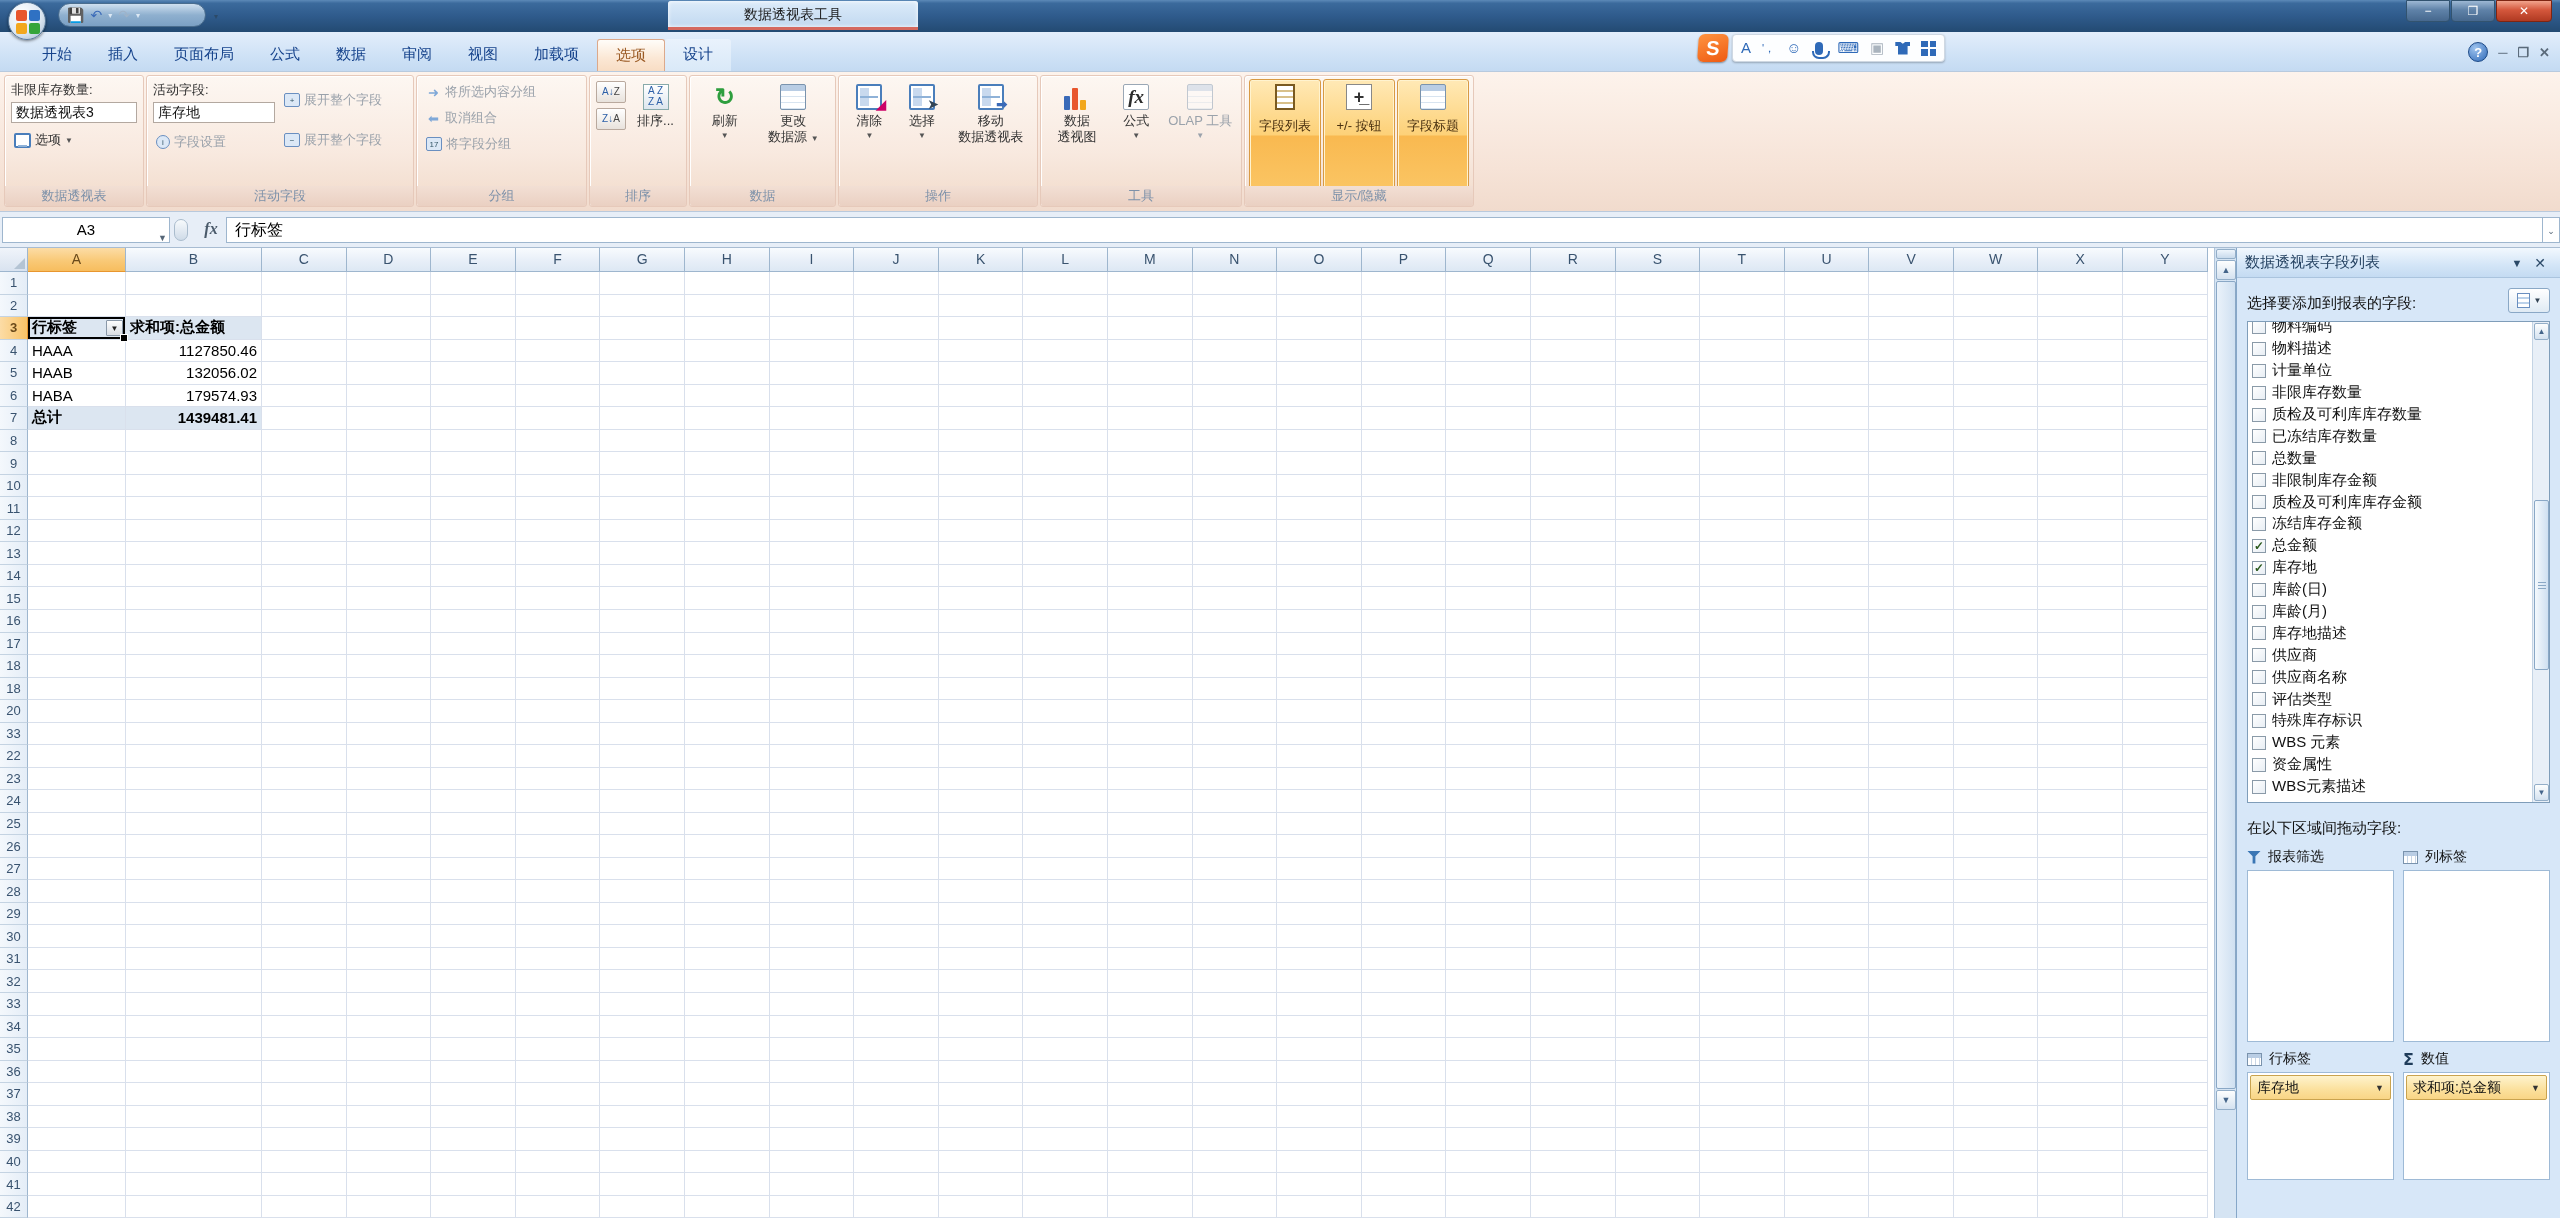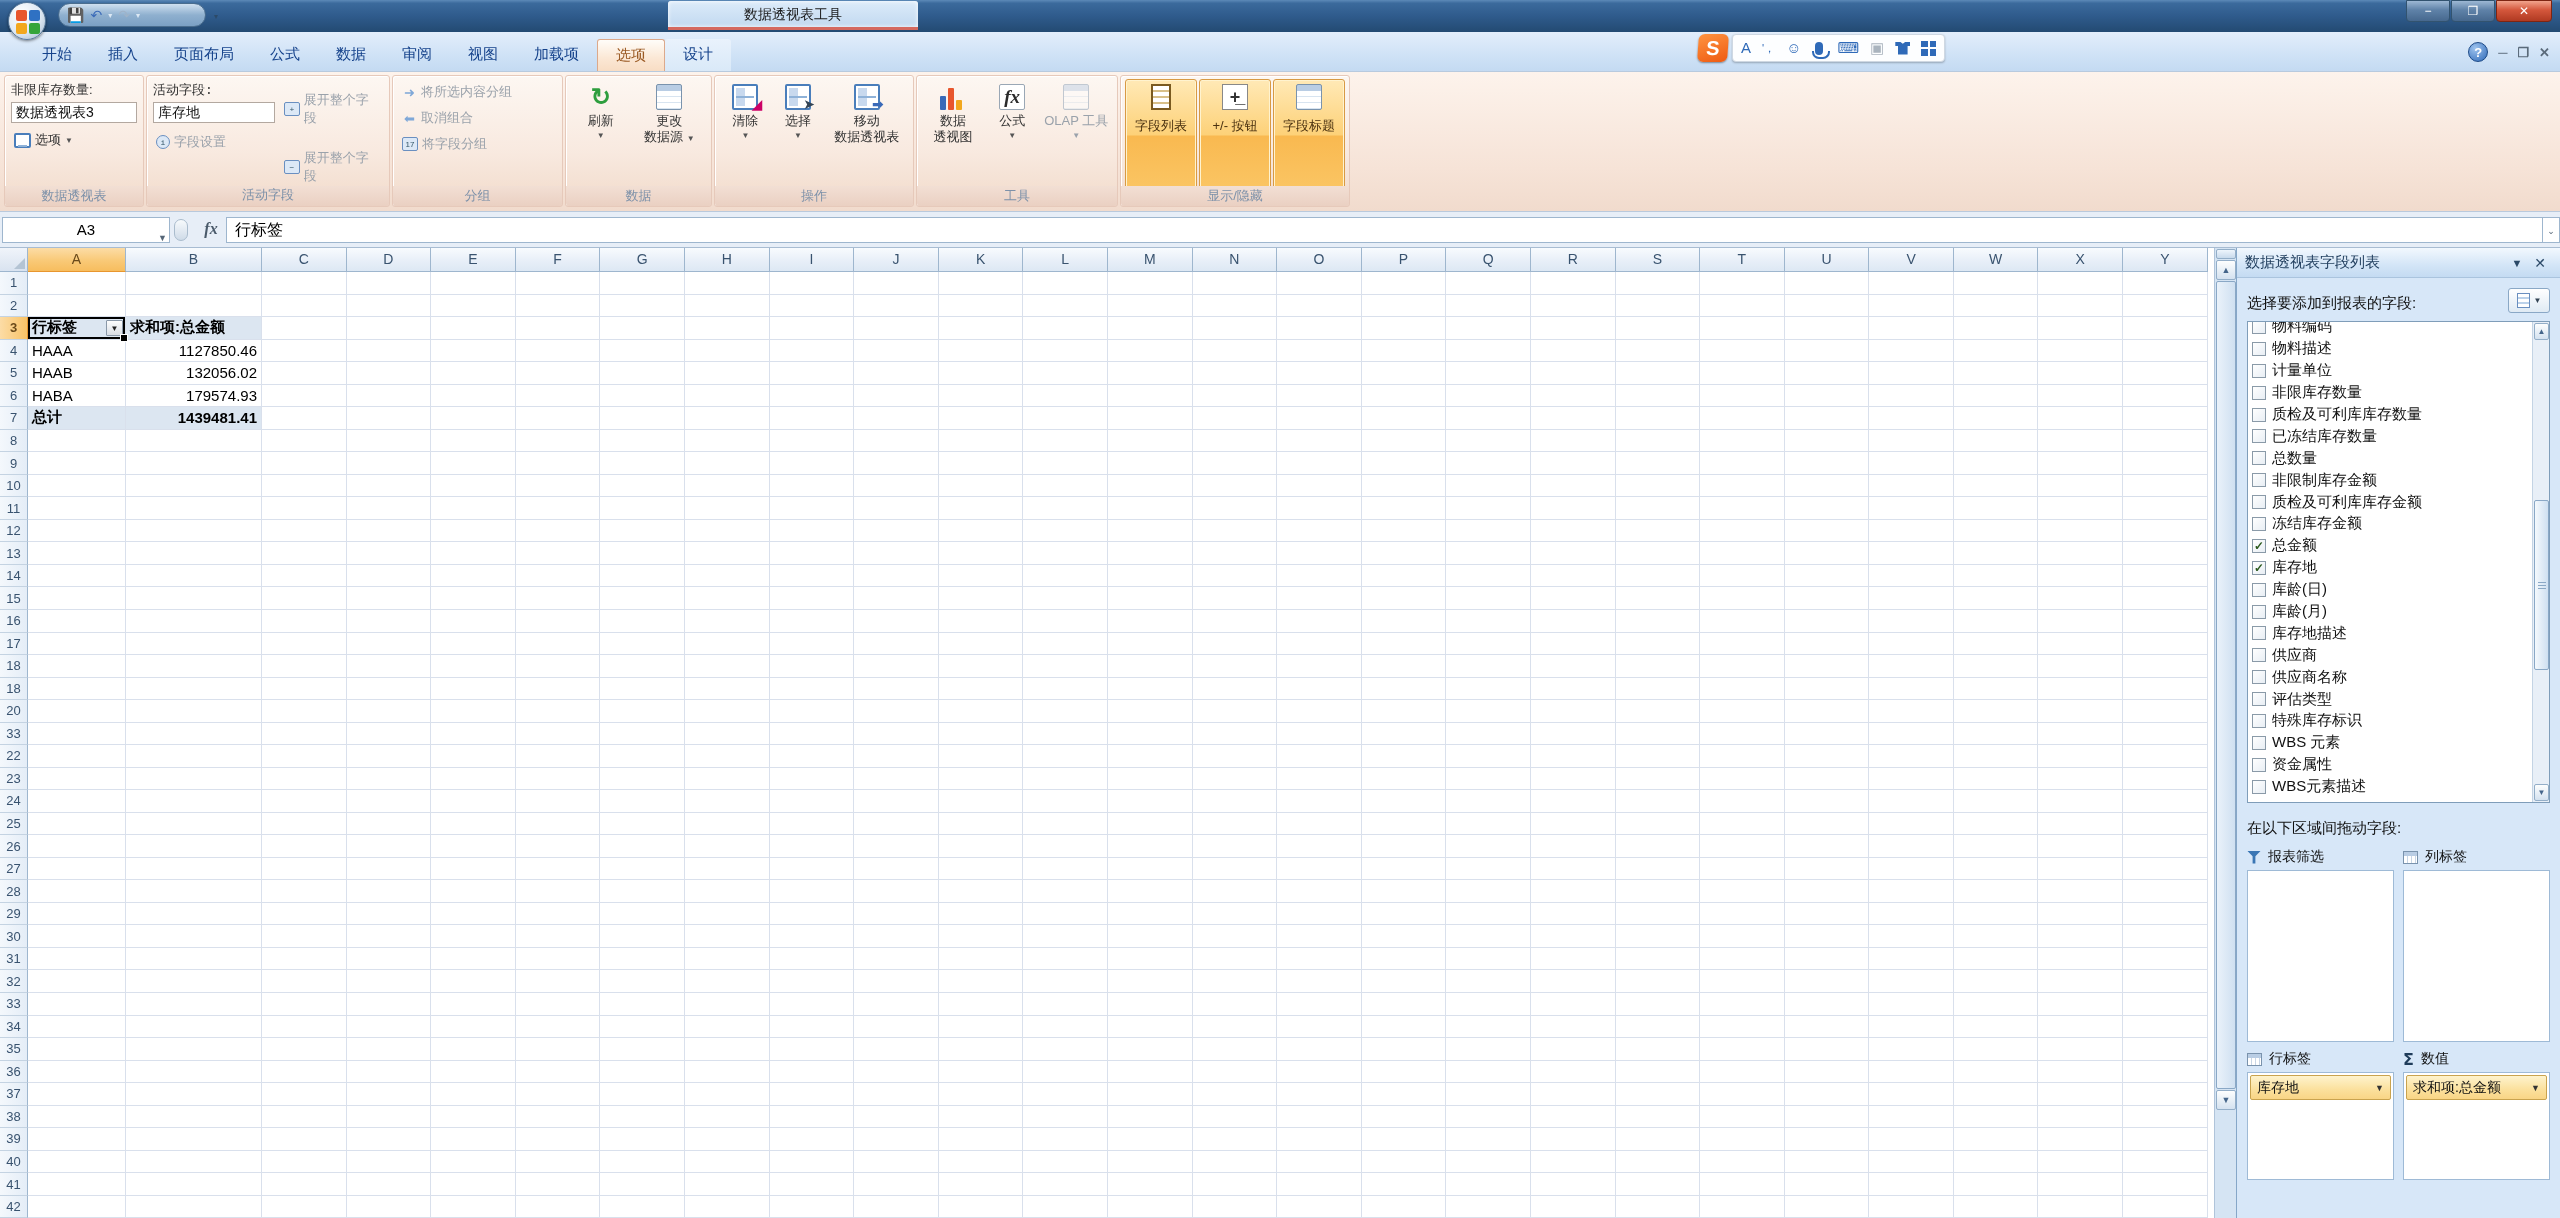--- a/index.html
+++ b/index.html
@@ -260,21 +260,21 @@
           <div class="rinput">数据透视表3</div>
           <div class="sbtn" style="margin-top:6px;">
             <span class="icon24 pivot-ico" style="width:17px;height:15px;margin:0;"></span>
             <span>选项</span>
               <span class="caret">▼</span>
           </div>
         </div>
         <div class="gtitle">数据透视表</div>
       </div>
 
-      <div class="group" style="width:244px;font-family:Liberation Mono, monospace;">
+      <div class="group" style="width:268px;">
         <div class="gbody" style="display:flex; gap:6px;">
           <div style="width:122px;">
             <div class="rlabel">活动字段:</div>
             <div class="rinput">库存地</div>
             <div class="sbtn dis" style="margin-top:8px;">
               <span class="grp-ico" style="border-radius:50%;width:14px;">i</span>
               <span>字段设置</span>
             </div>
           </div>
           <div style="flex:1; padding-top:8px;">
@@ -302,20 +302,33 @@
               <span>取消组合</span>
           </div>
           <div class="sbtn dis" style="margin-top:4px;">
             <span class="grp-ico">17</span>
               <span>将字段分组</span>
           </div>
         </div>
         <div class="gtitle">分组</div>
       </div>
 
+      <div class="group" style="width:98px;">
+        <div class="gbody" style="display:flex; gap:5px;">
+          <div>
+            <div class="mini"><span style="color:#2b5fa8;">A↓</span>Z</div>
+            <div class="mini" style="margin-top:5px;"><span style="color:#2b5fa8;">Z↓</span>A</div>
+          </div>
+          <div class="bigbtn" style="flex:1;">
+            <div class="icon24" style="border:1px solid #8aa;background:linear-gradient(180deg,#fff,#dde6ee);font-size:10px;line-height:11px;color:#2b5fa8;">A Z<br>Z A</div>
+            <span class="bl">排序...</span>
+          </div>
+        </div>
+        <div class="gtitle">排序</div>
+      </div>
 
       <div class="group" style="width:147px;">
         <div class="gbody bbrow">
           <div class="bigbtn" style="width:58px;">
             <span class="icon24 refresh-ico">↻</span>
             <span class="bl">刷新</span>
             <span class="caret" style="margin-top:2px;">▼</span>
           </div>
           <div class="bigbtn" style="width:72px;">
             <span class="icon24 sheet-ico"></span>

